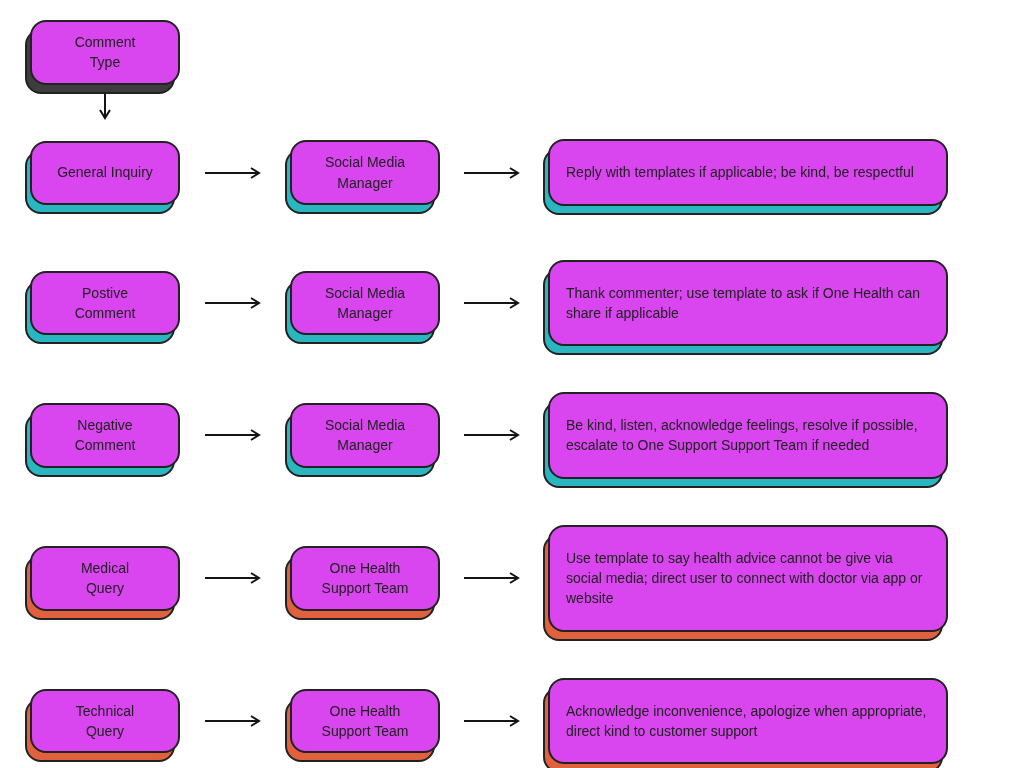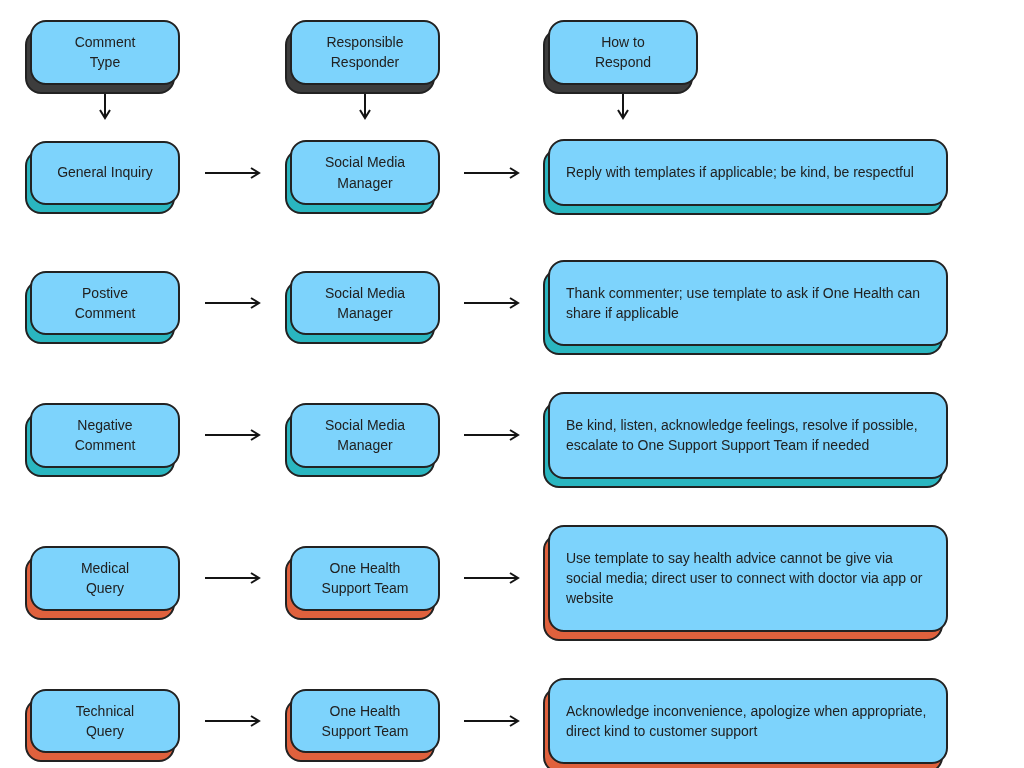--- a/index.html
+++ b/index.html
@@ -26,21 +26,21 @@
   .box { position: relative; width: 100%; }
   .shadow3d {
     position: absolute; inset: 0;
     transform: translate(-5px, 9px);
     background: var(--accent, #3d3d3d);
     border: 2px solid #222222;
     border-radius: 16px;
   }
   .face {
     position: relative;
-    background: #7dd3fc;
+    background: #d946ef;
     border: 2px solid #222222;
     border-radius: 16px;
     min-height: 64px;
     display: flex; align-items: center; justify-content: center;
     text-align: center;
     font-size: 14px; line-height: 1.45;
     padding: 10px 8px;
     white-space: pre-line;
   }
   .c3 .face.wide {
@@ -70,47 +70,21 @@
           <div class="face">Comment
 Type</div>
         </div>
         <svg class="v-arrow" viewBox="0 0 14 28">
           <line x1="7" y1="0" x2="7" y2="23"></line>
             <polyline points="2,16 7,24 12,16"></polyline>
         </svg>
       </div>
     </div>
     <div class="gap"></div>
-    <div class="c2">
-      <div class="colhead">
-        <div class="box">
-          <div class="shadow3d"></div>
-          <div class="face">Responsible
-Responder</div>
-        </div>
-        <svg class="v-arrow" viewBox="0 0 14 28">
-          <line x1="7" y1="0" x2="7" y2="23"></line>
-            <polyline points="2,16 7,24 12,16"></polyline>
-        </svg>
-      </div>
-    </div>
     <div class="gap g2"></div>
-    <div class="c3">
-      <div class="colhead">
-        <div class="box">
-          <div class="shadow3d"></div>
-          <div class="face">How to
-Respond</div>
-        </div>
-        <svg class="v-arrow" viewBox="0 0 14 28">
-          <line x1="7" y1="0" x2="7" y2="23"></line>
-            <polyline points="2,16 7,24 12,16"></polyline>
-        </svg>
-      </div>
-    </div>
   </div>
 
   <div class="row flow-row teal">
     <div class="c1">
       <div class="box">
         <div class="shadow3d"></div>
         <div class="face">General Inquiry</div>
       </div>
     </div>
     <div class="gap">

